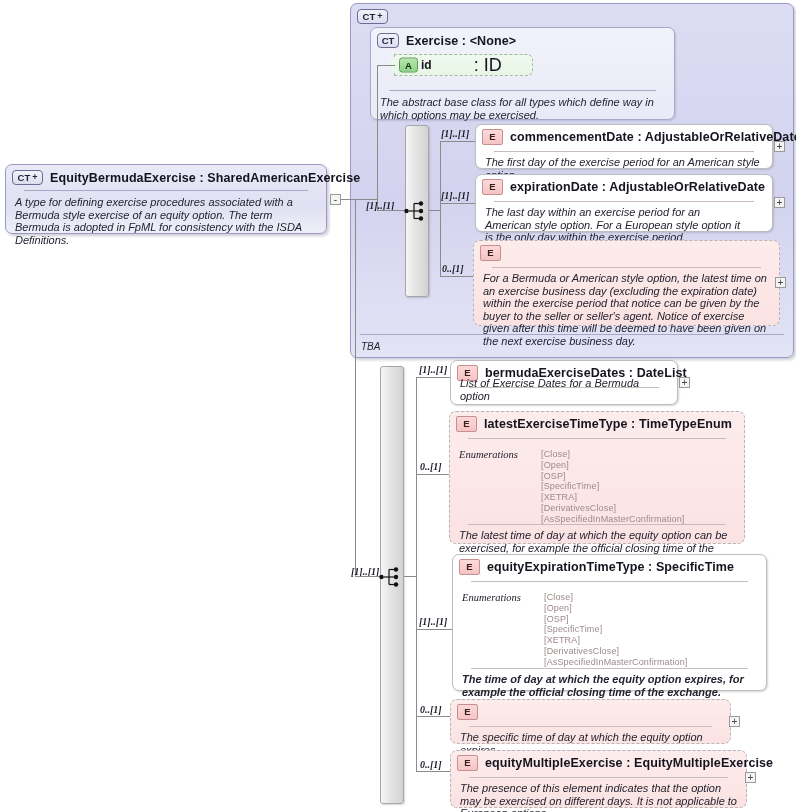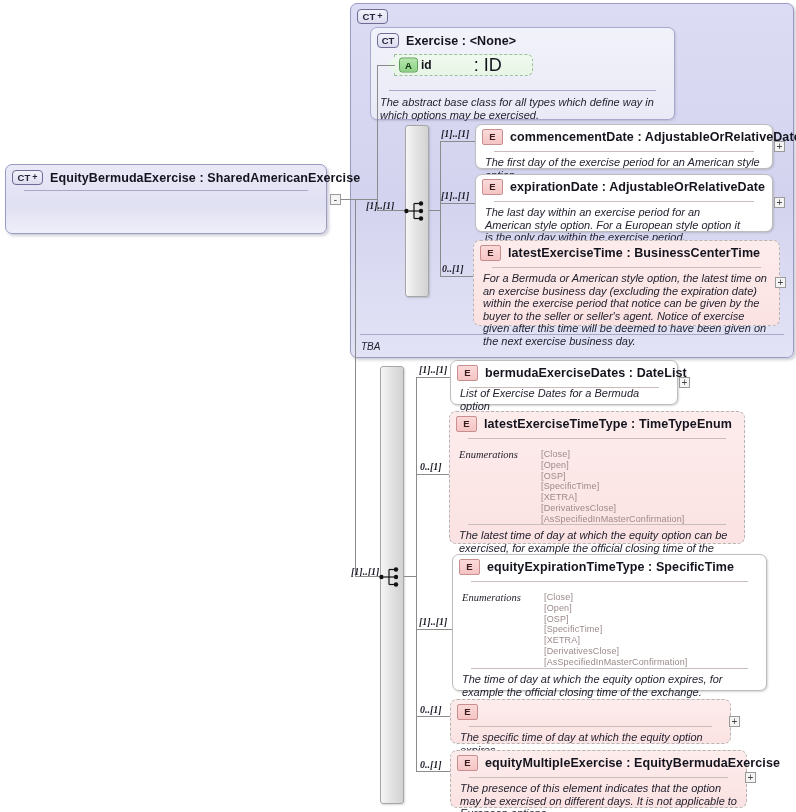--- a/index.html
+++ b/index.html
@@ -169,20 +169,21 @@
 
   <div class="node ct-left" style="left:5px;top:164px;width:322px;height:70px;">
     <div class="hdr" style="padding-top:5px;">
       <span class="badge ct">
         <span>CT</span>
           <span class="plusglyph">+</span>
       </span>
       <span class="ttl">EquityBermudaExercise : SharedAmericanExercise</span>
     </div>
     <div class="rule" style="position:absolute;left:9px;right:9px;top:25px;"></div>
+    <div class="doc" style="position:absolute;left:0;right:0;top:27px;">A type for defining exercise procedures associated with a Bermuda style exercise of an equity option. The term Bermuda is adopted in FpML for consistency with the ISDA Definitions.</div>
   </div>
 
   <div class="exp" style="left:330px;top:194px;">
       <span>-</span>
     </div>
 
   <div class="ln lnh" style="left:341px;top:199px;width:14px;"></div>
   <div class="ln lnv" style="left:355px;top:199px;height:377px;"></div>
   <div class="ln lnh" style="left:355px;top:199px;width:22px;"></div>
   <div class="ln lnh" style="left:355px;top:576px;width:31px;"></div>
@@ -231,21 +232,20 @@
   </div>
   <div class="exp" style="left:774px;top:197px;">
       <span>+</span>
     </div>
 
   <div class="ln lnh" style="left:440px;top:276px;width:33px;"></div>
   <span class="card" style="left:442px;top:263px;">0..[1]</span>
   <div class="node el dashed" style="left:473px;top:240px;width:307px;height:86px;">
     <div class="hdr" style="padding:4px 8px 2px 6px;">
       <span class="badge e">E</span>
-      <span class="ttl">latestExerciseTime : BusinessCenterTime</span>
     </div>
     <div class="rule" style="position:absolute;left:9px;right:9px;top:26px;"></div>
     <div class="doc" style="position:absolute;left:0;right:0;top:27px;">For a Bermuda or American style option, the latest time on an exercise business day (excluding the expiration date) within the exercise period that notice can be given by the buyer to the seller or seller's agent. Notice of exercise given after this time will be deemed to have been given on the next exercise business day.</div>
   </div>
   <div class="exp" style="left:775px;top:277px;">
       <span>+</span>
     </div>
 
   <div class="seqbar" style="left:380px;top:366px;width:24px;height:438px;"></div>
   <span class="card" style="left:351px;top:566px;">[1]..[1]</span>
@@ -266,21 +266,21 @@
   <div class="ln lnh" style="left:404px;top:576px;width:12px;"></div>
 
   <div class="ln lnh" style="left:416px;top:377px;width:34px;"></div>
   <span class="card" style="left:419px;top:364px;">[1]..[1]</span>
   <div class="node el solid" style="left:450px;top:360px;width:228px;height:45px;">
     <div class="hdr" style="padding:4px 8px 2px 6px;">
       <span class="badge e">E</span>
       <span class="ttl">bermudaExerciseDates : DateList</span>
     </div>
     <div class="rule" style="position:absolute;left:9px;right:9px;top:26px;"></div>
-    <div class="doc" style="position:absolute;left:0;right:0;top:22px;">List of Exercise Dates for a Bermuda option</div>
+    <div class="doc" style="position:absolute;left:0;right:0;top:12px;">List of Exercise Dates for a Bermuda option</div>
   </div>
   <div class="exp" style="left:679px;top:377px;">
       <span>+</span>
     </div>
 
   <div class="ln lnh" style="left:416px;top:474px;width:33px;"></div>
   <span class="card" style="left:420px;top:461px;">0..[1]</span>
   <div class="node el dashed" style="left:449px;top:411px;width:296px;height:133px;">
     <div class="hdr" style="padding:4px 8px 2px 6px;">
       <span class="badge e">E</span>
@@ -317,42 +317,42 @@
         <span class="enumitem">[Close]</span>
         <span class="enumitem">[Open]</span>
         <span class="enumitem">[OSP]</span>
         <span class="enumitem">[SpecificTime]</span>
         <span class="enumitem">[XETRA]</span>
         <span class="enumitem">[DerivativesClose]</span>
         <span class="enumitem">[AsSpecifiedInMasterConfirmation]</span>
       </span>
     </div>
     <div class="rule" style="position:absolute;left:9px;right:9px;top:113px;"></div>
-    <div class="doc" style="position:absolute;left:0;right:0;top:114px;">The time of day at which the equity option expires, for example the official closing time of the exchange.</div>
+    <div class="doc" style="position:absolute;left:0;right:0;top:114px;font-weight:bold;">The time of day at which the equity option expires, for example the official closing time of the exchange.</div>
   </div>
 
   <div class="ln lnh" style="left:416px;top:716px;width:34px;"></div>
   <span class="card" style="left:420px;top:704px;">0..[1]</span>
   <div class="node el dashed" style="left:450px;top:699px;width:281px;height:45px;">
     <div class="hdr" style="padding:4px 8px 2px 6px;">
       <span class="badge e">E</span>
     </div>
     <div class="rule" style="position:absolute;left:9px;right:9px;top:26px;"></div>
     <div class="doc" style="position:absolute;left:0;right:0;top:27px;">The specific time of day at which the equity option expires.</div>
   </div>
   <div class="exp" style="left:729px;top:716px;">
       <span>+</span>
     </div>
 
   <div class="ln lnh" style="left:416px;top:771px;width:34px;"></div>
   <span class="card" style="left:420px;top:759px;">0..[1]</span>
   <div class="node el dashed" style="left:450px;top:750px;width:297px;height:58px;">
     <div class="hdr" style="padding:4px 8px 2px 6px;">
       <span class="badge e">E</span>
-      <span class="ttl">equityMultipleExercise : EquityBermudaExercise</span>
+      <span class="ttl">equityMultipleExercise : EquityMultipleExercise</span>
     </div>
     <div class="rule" style="position:absolute;left:9px;right:9px;top:26px;"></div>
     <div class="doc" style="position:absolute;left:0;right:0;top:27px;">The presence of this element indicates that the option may be exercised on different days. It is not applicable to European options.</div>
   </div>
   <div class="exp" style="left:745px;top:772px;">
       <span>+</span>
     </div>
 
 </div>
 

